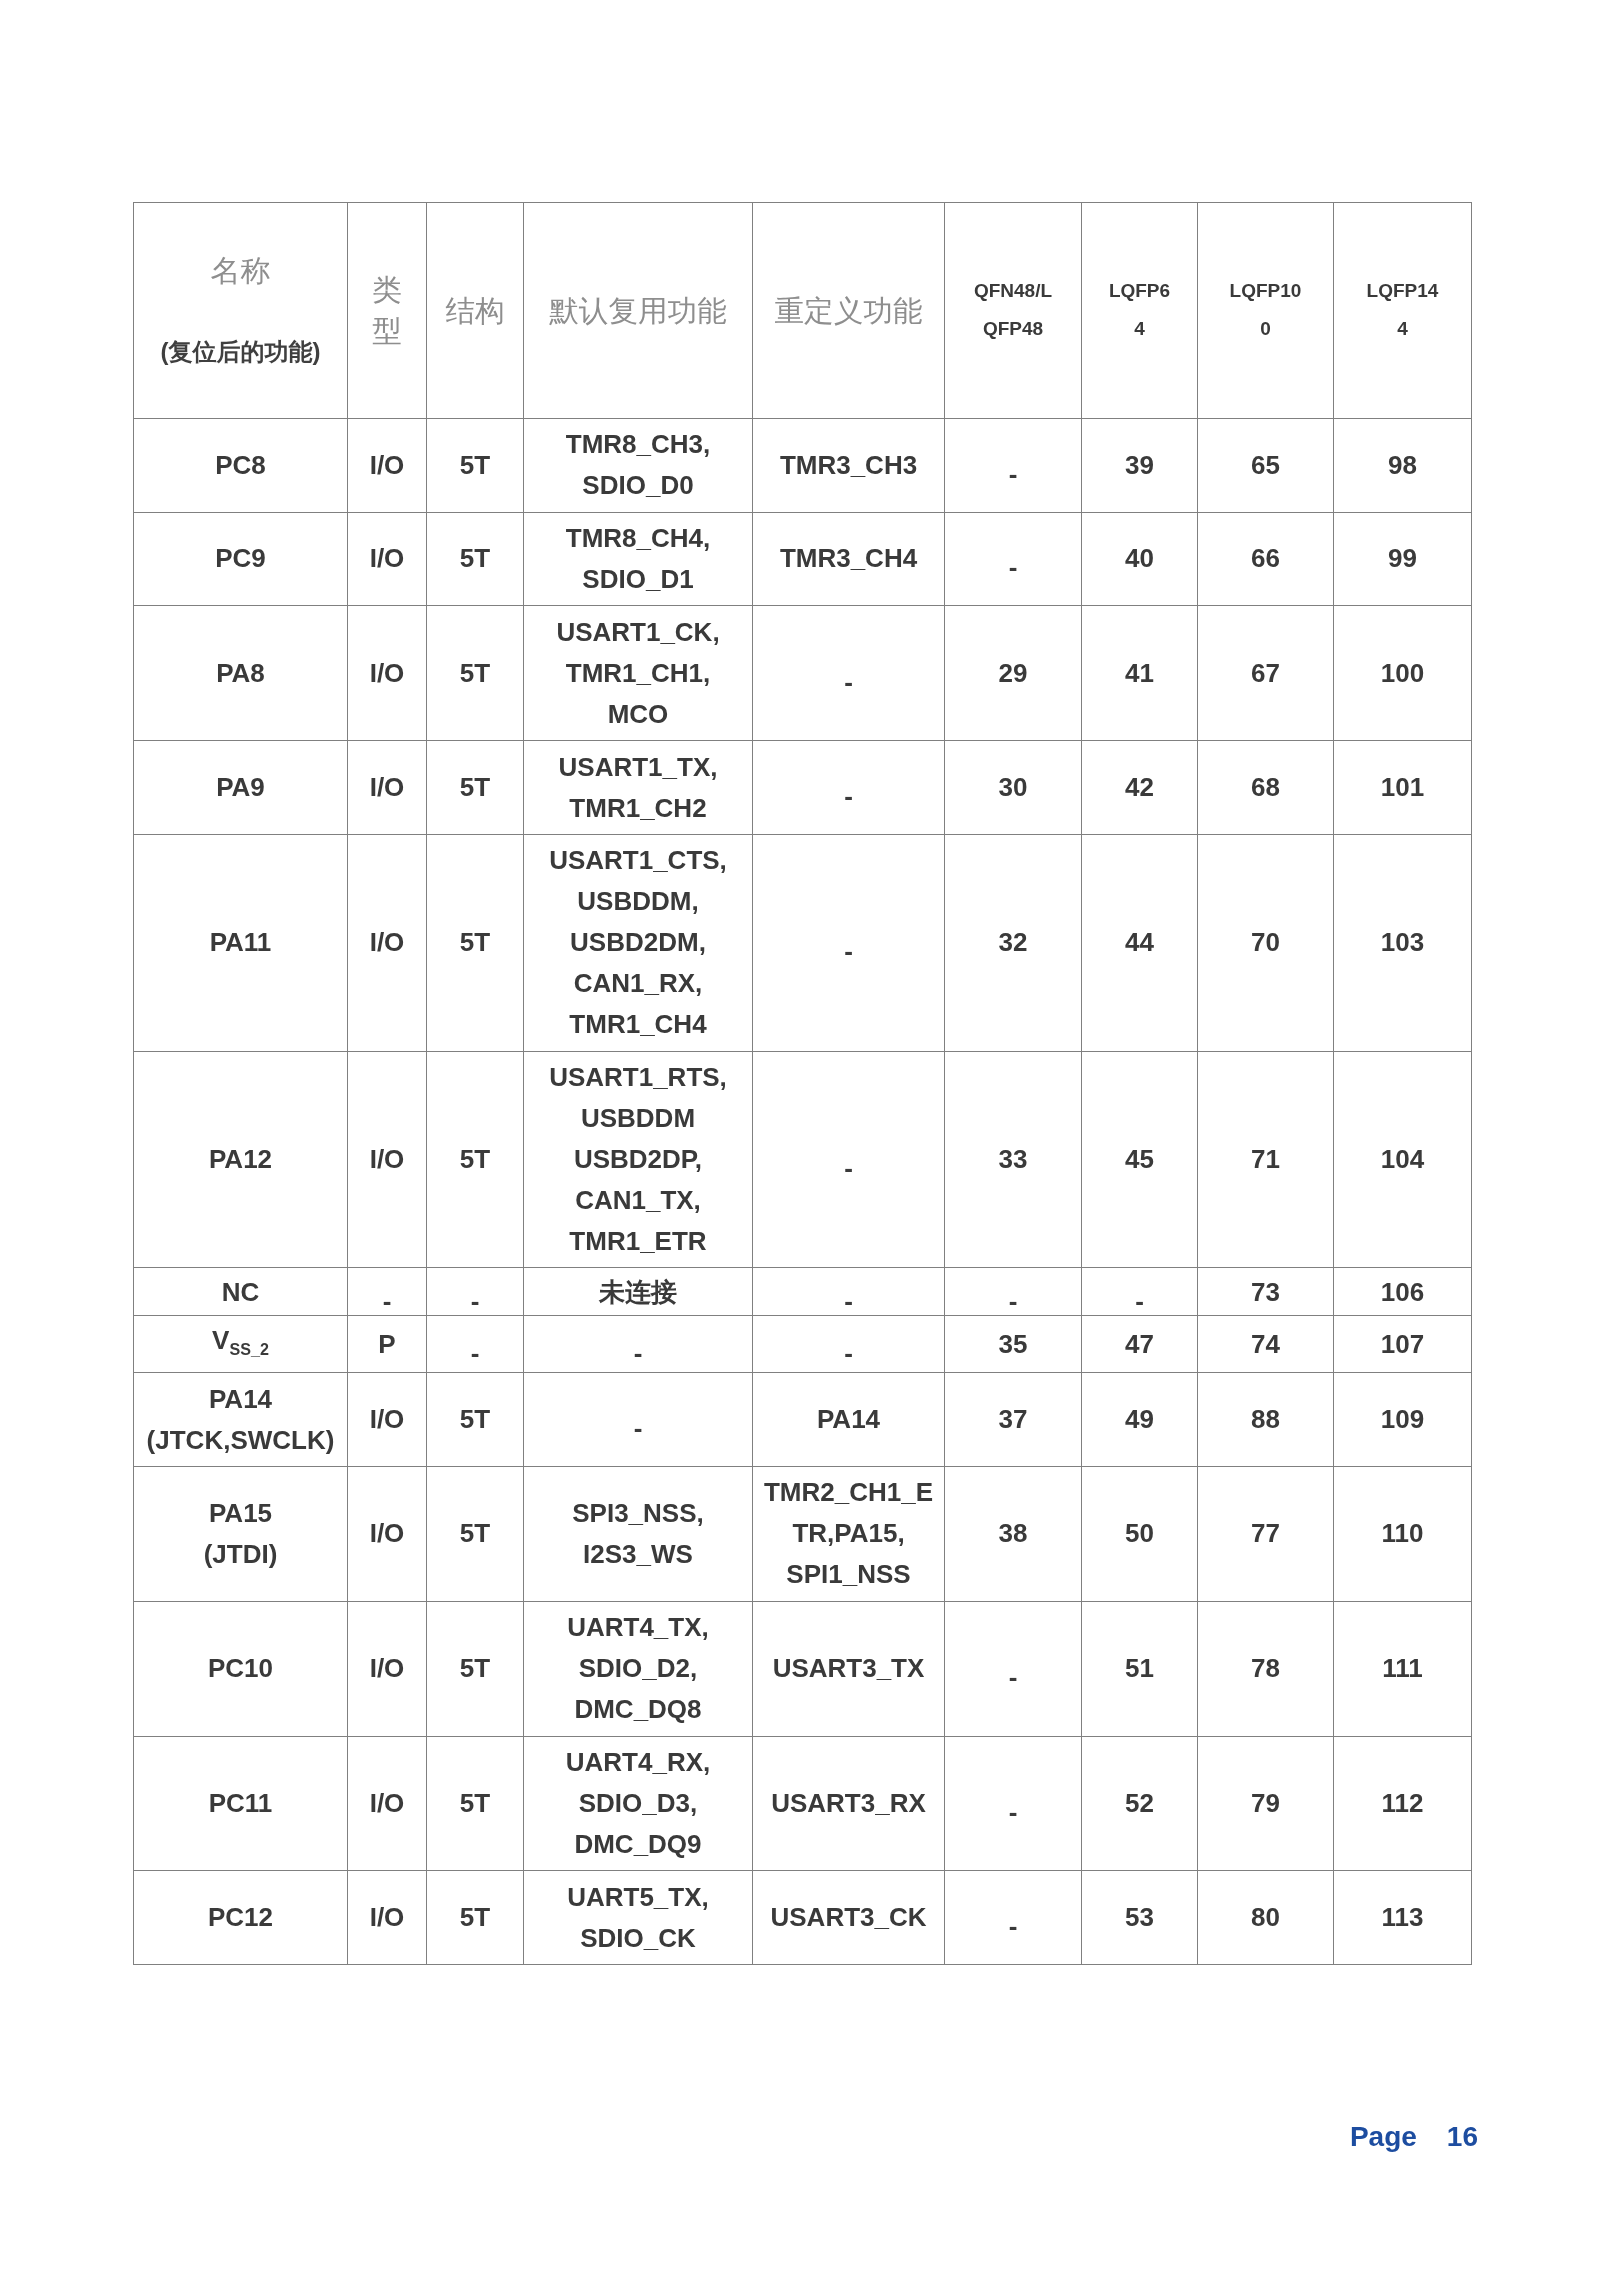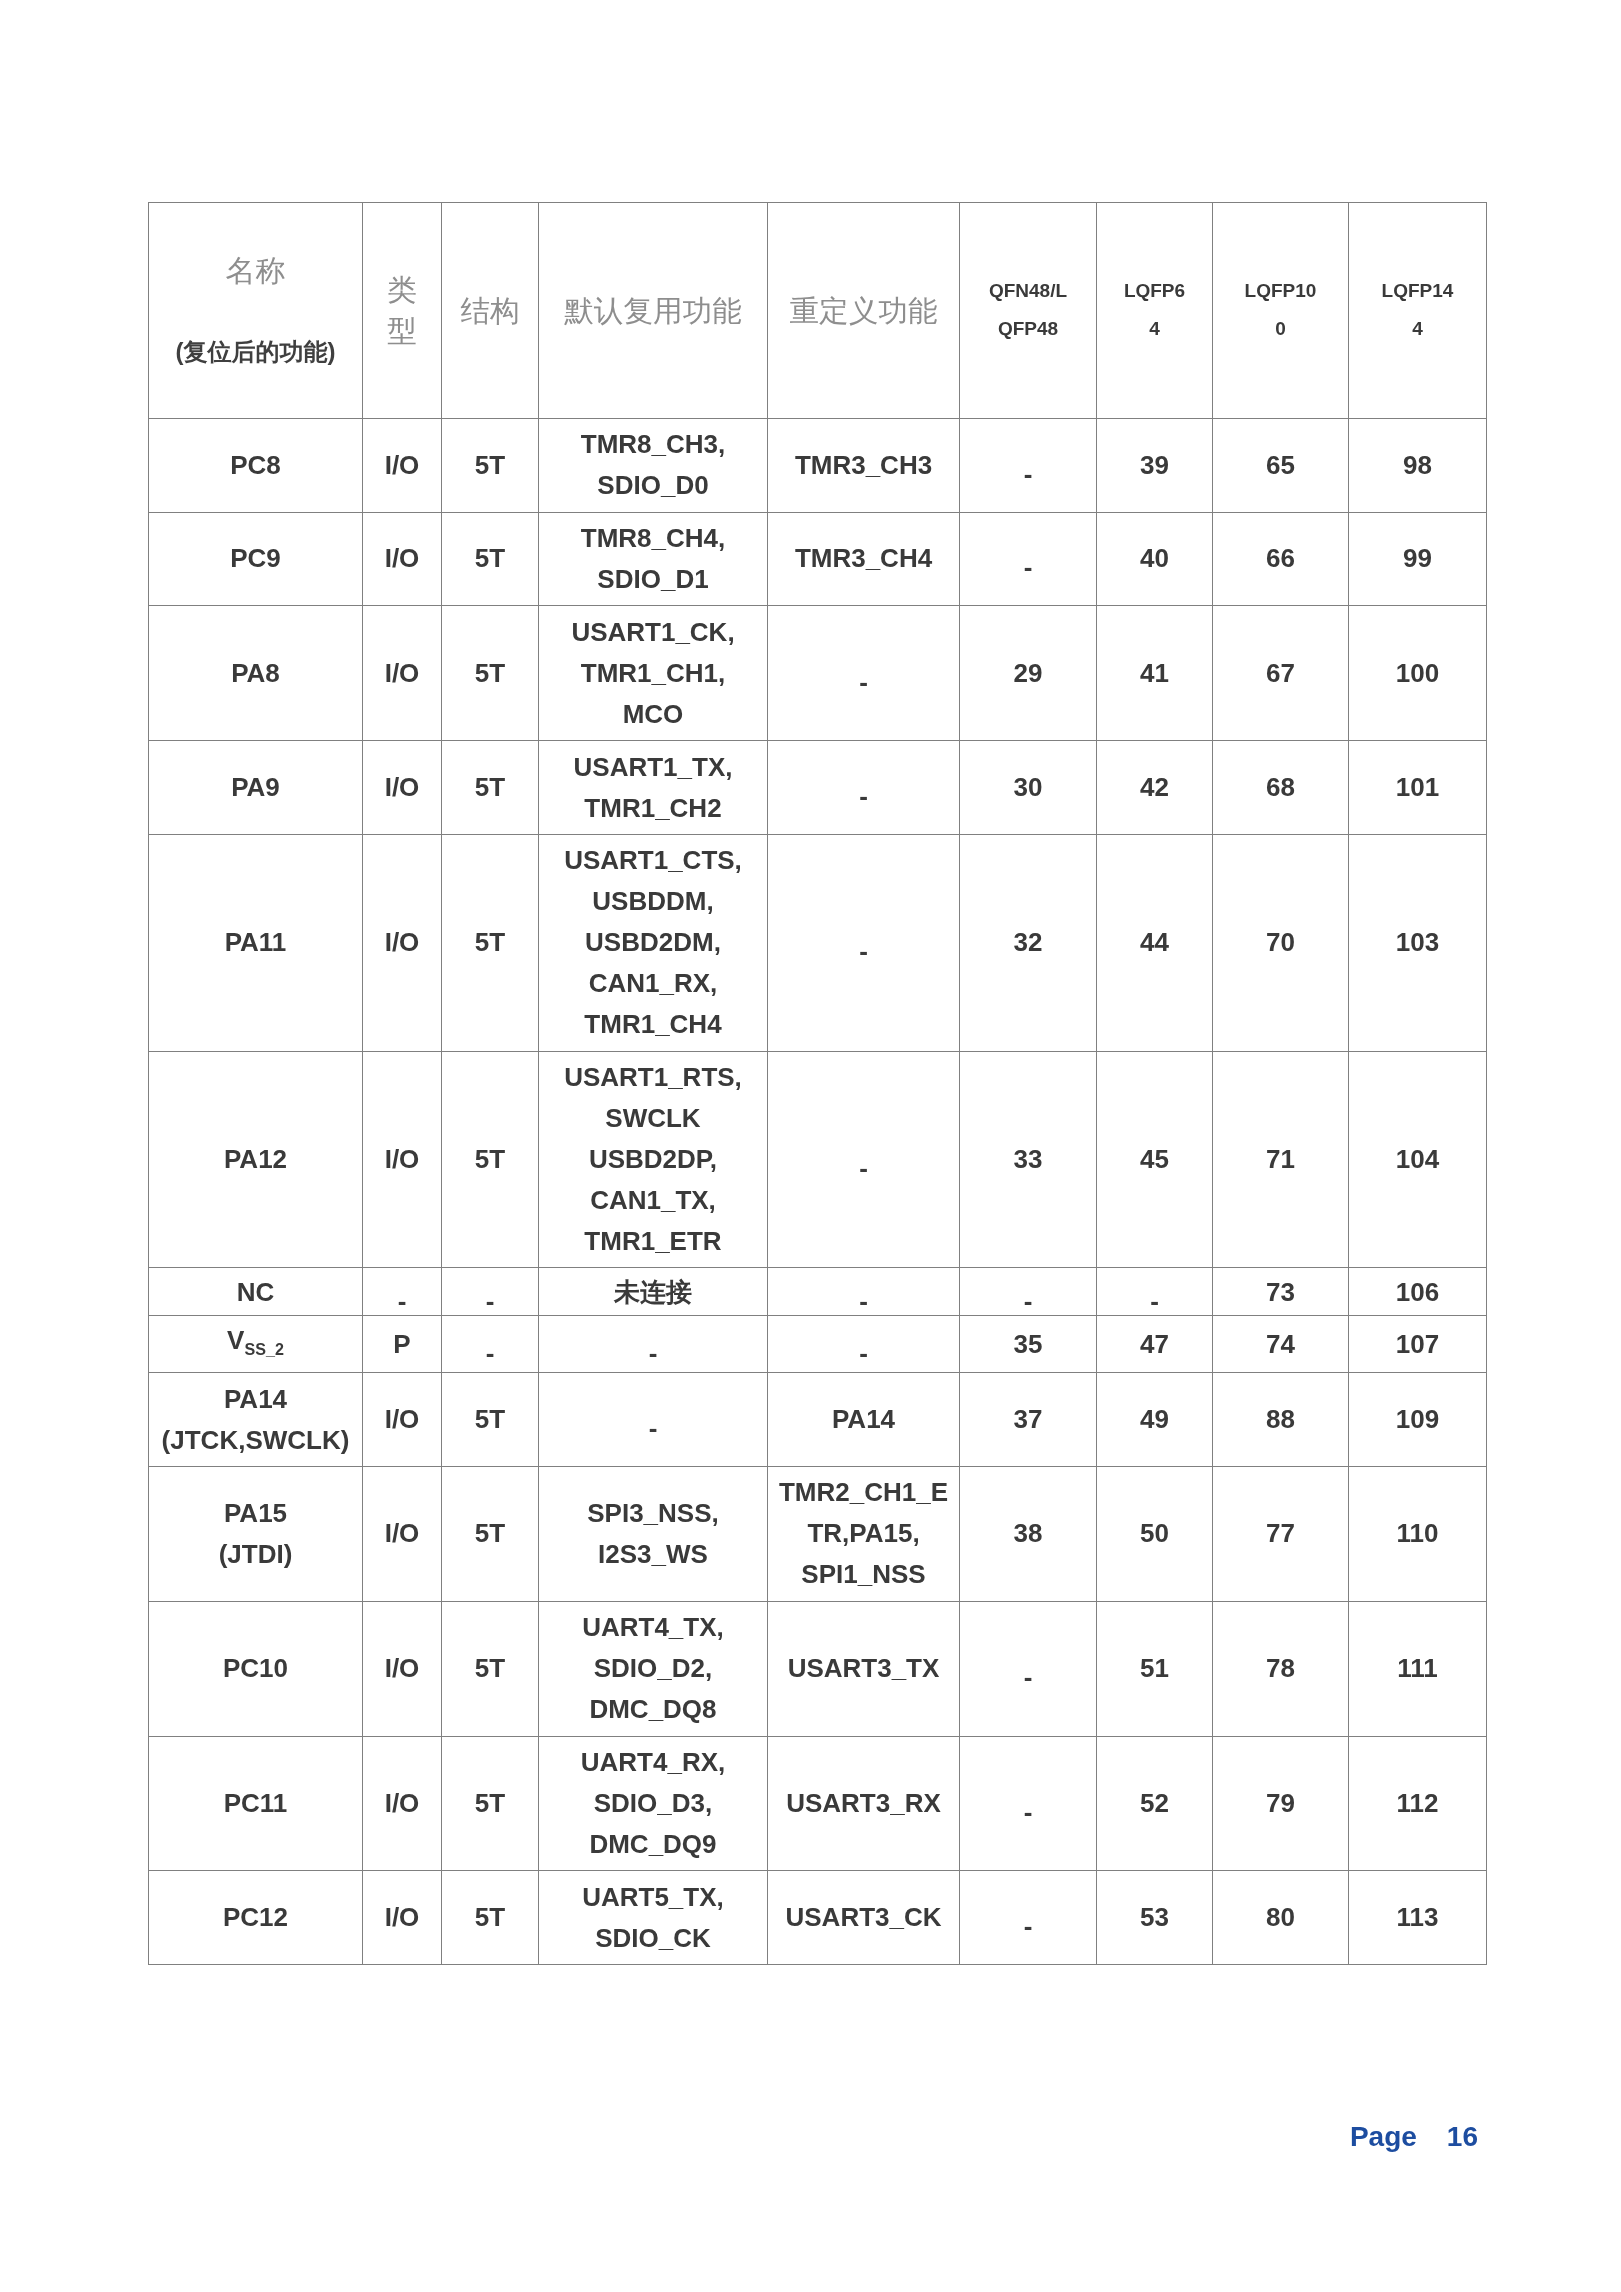--- a/index.html
+++ b/index.html
@@ -5,21 +5,21 @@
   * { box-sizing: border-box; }
   html,body { margin:0; padding:0; }
   body {
     width: 1621px; height: 2293px;
     background: #ffffff;
     position: relative;
     font-family: "Liberation Sans", sans-serif;
   }
   table.pin-table {
     position: absolute;
-    left: 148px; top: 202px;
+    left: 133px; top: 202px;
     width: 1337px;
     border-collapse: collapse;
     table-layout: fixed;
     padding-left: 21px;
   }
   .pin-table th, .pin-table td {
     border: 0.9px solid #808080;
     text-align: center;
     vertical-align: middle;
     padding: 5.4px 7.2px;
@@ -163,21 +163,21 @@
         <td><span class="cv">32</span></td>
         <td><span class="cv">44</span></td>
         <td><span class="cv">70</span></td>
         <td><span class="cv">103</span></td>
       </tr>
       <tr>
         <td><span class="cv">PA12</span></td>
         <td><span class="cv">I/O</span></td>
         <td><span class="cv">5T</span></td>
         <td><span class="cv">USART1_RTS,
-SWCLK
+USBDDM
 USBD2DP,
 CAN1_TX,
 TMR1_ETR</span></td>
         <td><span class="cv dash">-</span></td>
         <td><span class="cv">33</span></td>
         <td><span class="cv">45</span></td>
         <td><span class="cv">71</span></td>
         <td><span class="cv">104</span></td>
       </tr>
       <tr class="compact">

